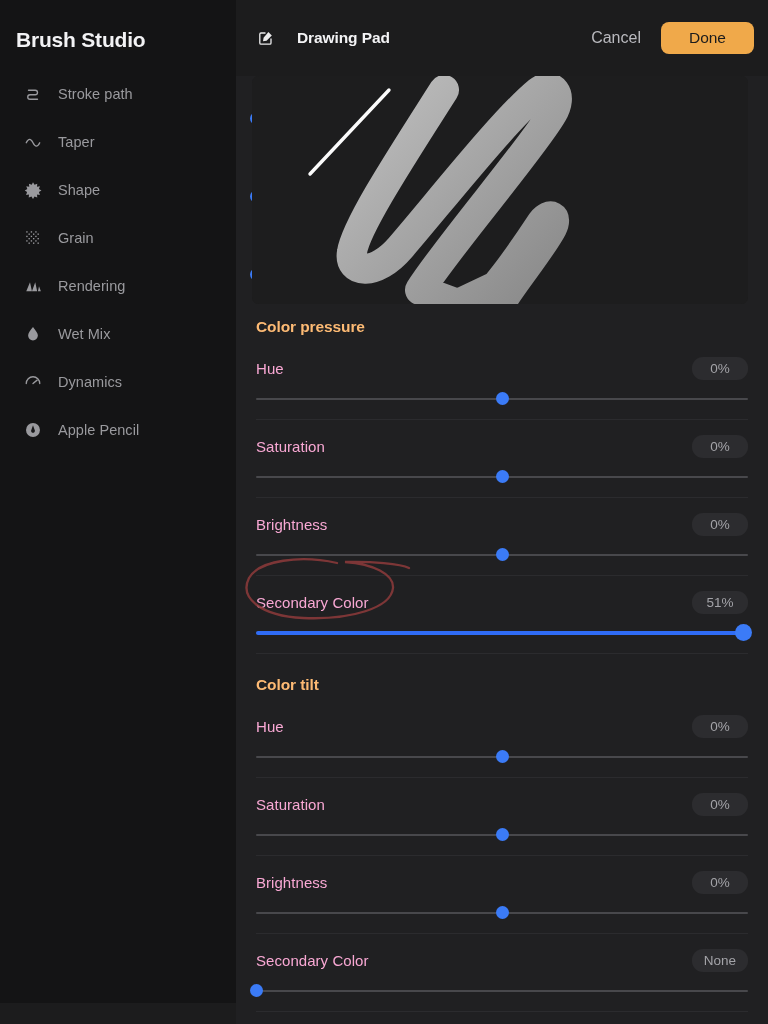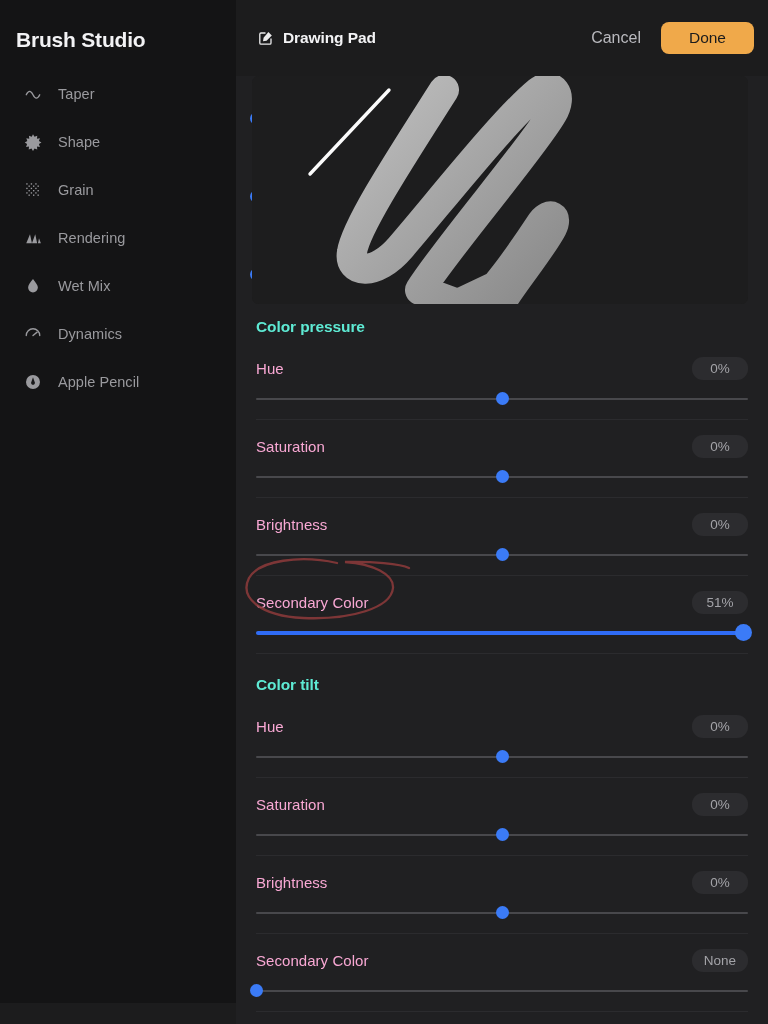--- a/index.html
+++ b/index.html
@@ -62,21 +62,21 @@
 
   
   .header {
     position:absolute; top:0; left:0; right:0; height:76px;
     background:#1c1c1d;
     display:flex; align-items:center;
     padding:0 14px 0 18px;
     z-index:30;
   }
   .tabpill {
-    display:flex; align-items:center; gap:9px;
+    display:flex; align-items:center; gap:23px;
     height:30px;
     padding:0 12px 0 4px;
     border-radius:8px;
     cursor:pointer;
   }
   .tabpill-ico { color:#ececed; display:flex; align-items:center; }
   .tabpill-label {
     color:#f3f3f5; font-size:15.5px; font-weight:bold; letter-spacing:-0.1px;
   }
   .hdr-spacer { flex:1 1 auto; }
@@ -107,21 +107,21 @@
   }
   .preview svg { display:block; width:100%; height:100%; }
 
   
   .content {
     position:absolute; top:76px; left:0; right:0; bottom:0;
     padding:0 20px 0 20px;
     overflow:hidden;
   }
   .section-title {
-    color:#5eead4;
+    color:#fdba74;
     font-size:15.5px; font-weight:bold;
     letter-spacing:-0.1px;
     margin:22px 0 6px 0;
   }
   .row { padding-top:12px; }
   .row-top {
     display:flex; align-items:center; justify-content:space-between;
     height:28px;
   }
   .row-label { color:#f9a8d4; font-size:15px; letter-spacing:0.05px; }
@@ -165,20 +165,28 @@
   .row.clipped-top { margin-top:-14px; }
 </style>
 </head>
 <body>
 
 <div class="app">
 
   <div class="sidebar">
     <div class="sidebar-title">Brush Studio</div>
     <div class="nav" id="nav">
+        <div class="nav-item">
+          <span class="nav-ico">
+            <svg width="18" height="18" viewBox="0 0 24 24" fill="none" stroke="currentColor" stroke-width="1.8" stroke-linecap="round" stroke-linejoin="round">
+              <path d="M6 7h9a3 3 0 0 1 0 6H8a3 3 0 0 0 0 6h10"></path>
+            </svg>
+          </span>
+          <span class="nav-label">Stroke path</span>
+        </div>
         <div class="nav-item">
           <span class="nav-ico">
             <svg width="18" height="18" viewBox="0 0 24 24" fill="none" stroke="currentColor" stroke-width="1.8" stroke-linecap="round" stroke-linejoin="round">
               <path d="M3 13c3-6 6-6 9 0s6 6 9 0"></path>
             </svg>
           </span>
           <span class="nav-label">Taper</span>
         </div>
         <div class="nav-item">
           <span class="nav-ico">

